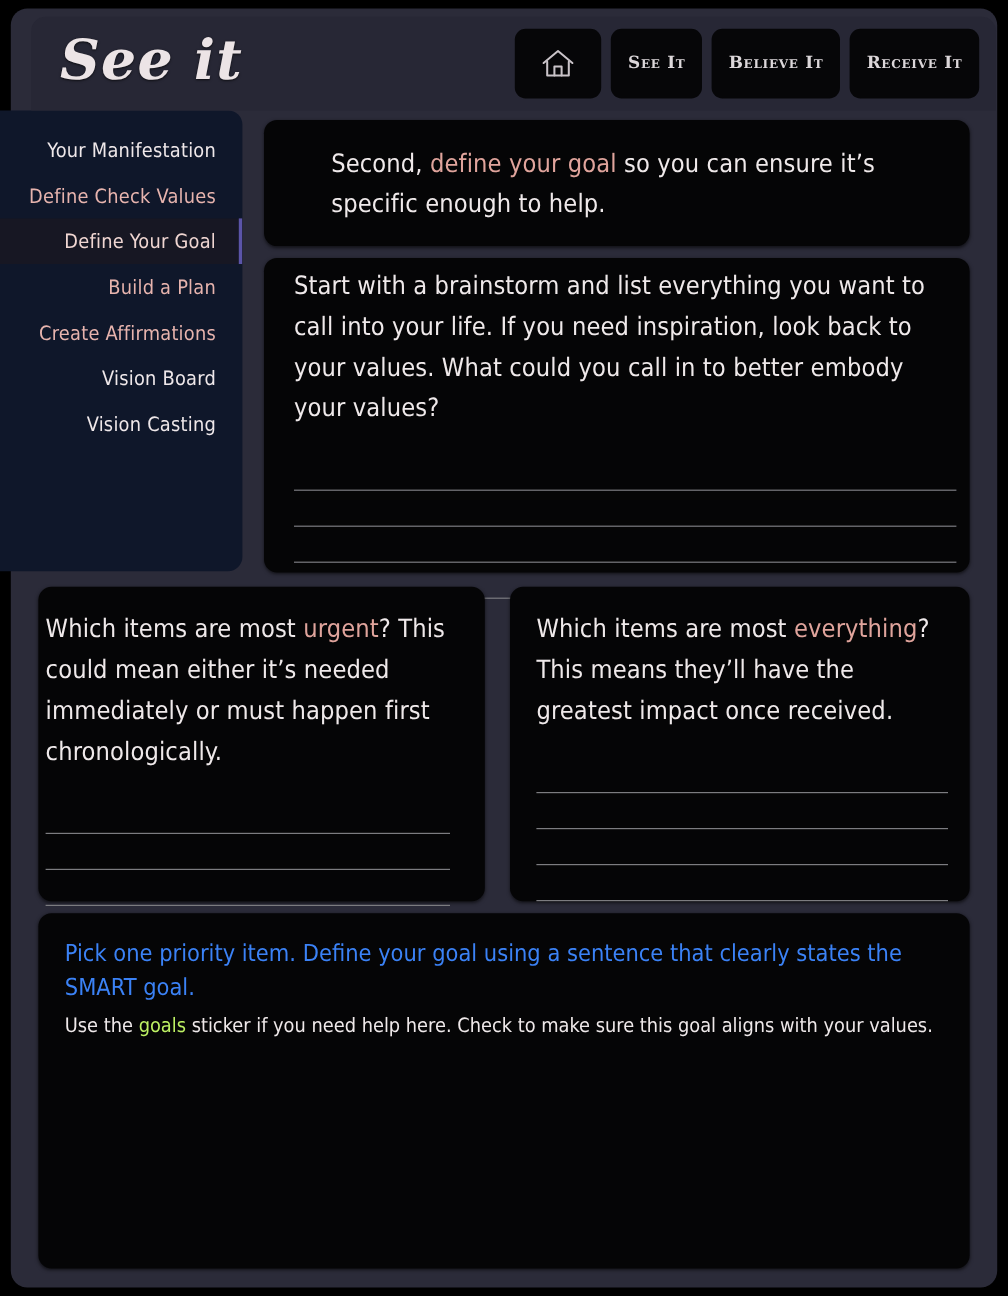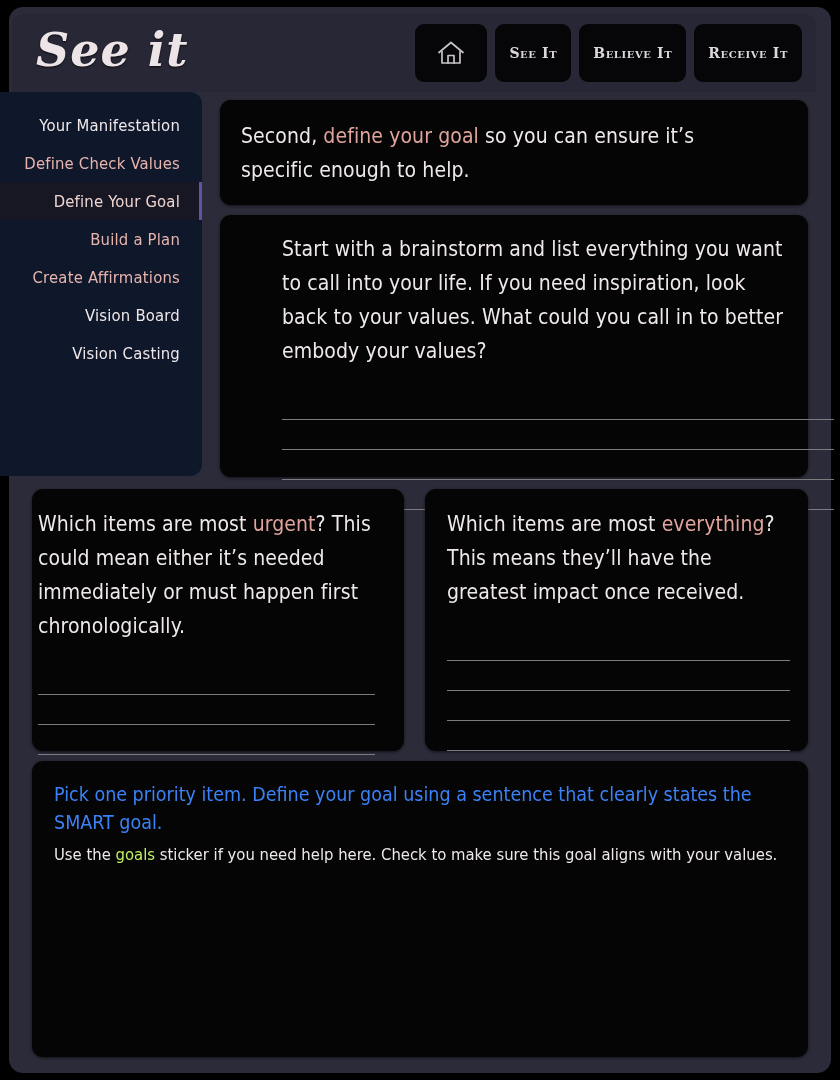--- a/index.html
+++ b/index.html
@@ -28,21 +28,21 @@
     top: 7px;
     width: 822px;
     height: 1066px;
     background: #2b2b39;
     border-radius: 14px;
   }
 
   
   .header {
     position: absolute;
-    left: 12px;
+    left: 26px;
     top: 14px;
     width: 804px;
     height: 78px;
     background: #272735;
     border-radius: 12px 12px 0 0;
     display: flex;
     align-items: center;
     justify-content: space-between;
     padding: 0 14px 0 24px;
     z-index: 6;
@@ -153,27 +153,27 @@
   .lines { margin-top: 22px; }
   .wline {
     height: 30px;
     border-bottom: 1px solid #7c7c80;
   }
 
   
   #intro-card {
     left: 220px; top: 100px; width: 588px; height: 105px;
   }
-  #intro-card .card-text { padding: 19px 38px 0 21px; }
+  #intro-card .card-text { padding: 19px 38px 0 21px; margin-left: 35px; }
 
   
   #brainstorm-card {
     left: 220px; top: 215px; width: 588px; height: 262px;
   }
-  #brainstorm-card .inner { padding: 17px 22px 0 25px; margin-left: 37px; }
+  #brainstorm-card .inner { padding: 6px 22px 0 25px; }
   #brainstorm-card .wline { width: 552px; }
 
   
   #urgent-card {
     left: 32px; top: 489px; width: 372px; height: 262px;
   }
   #urgent-card .inner { padding: 18px 20px 0 6px; }
   #urgent-card .wline { width: 337px; }
 
   #important-card {

